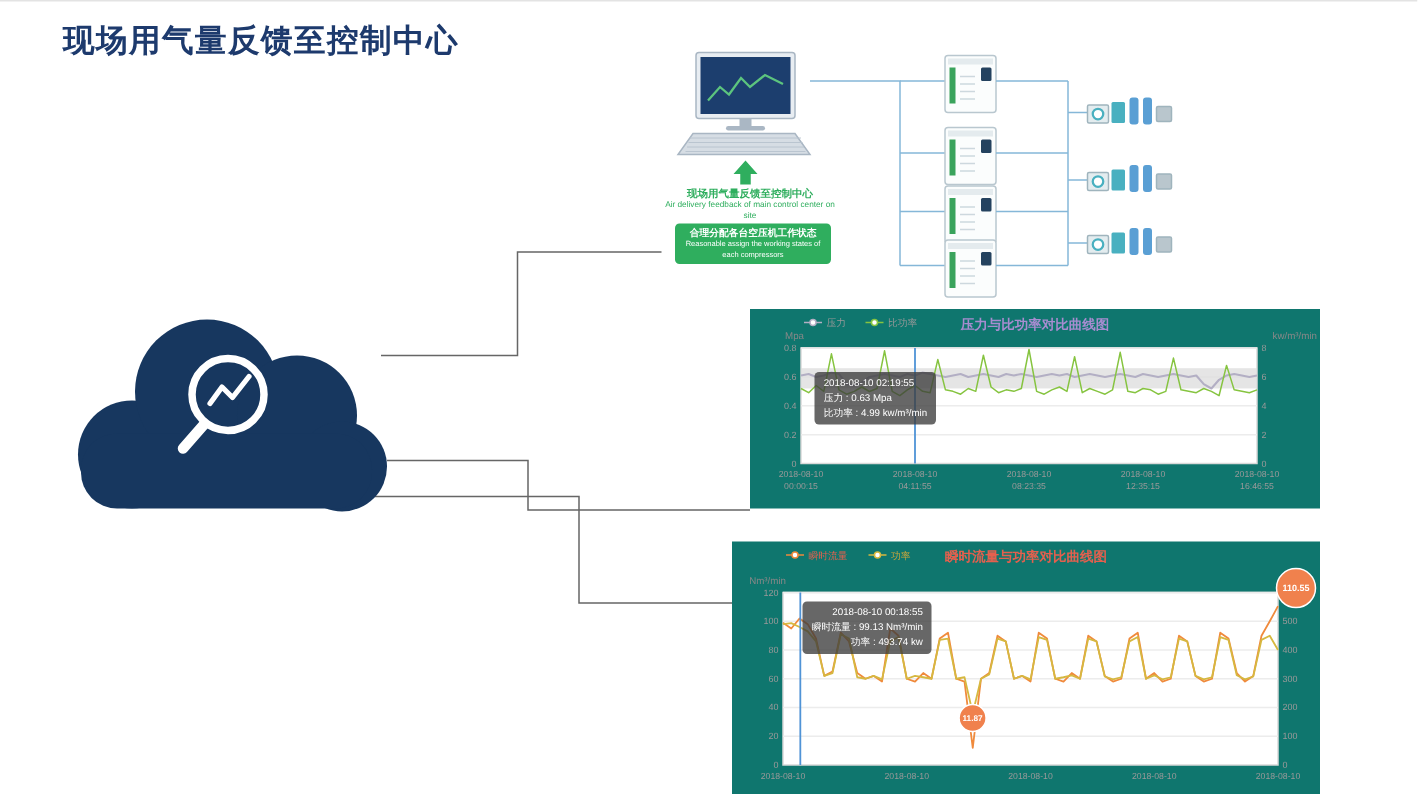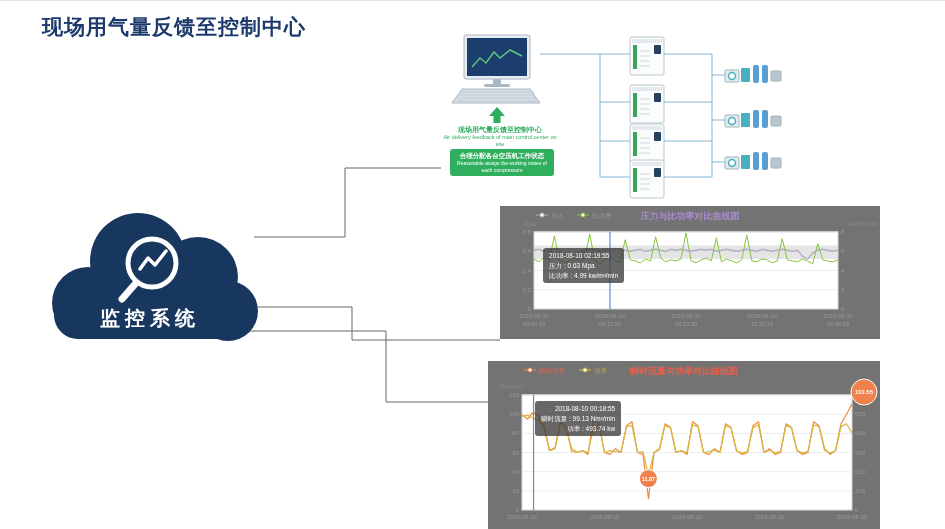--- a/index.html
+++ b/index.html
@@ -13,21 +13,21 @@
   .cloud-label{position:absolute;left:0;top:114px;width:100%;text-align:center;color:#fff;
                font-size:20px;font-weight:bold;letter-spacing:5px;}
   .diagram{position:absolute;left:440px;top:26px;width:400px;height:187px;}
   .diagram svg{position:absolute;left:0;top:0;}
   .diag-feedback{position:absolute;left:0px;top:98px;width:120px;text-align:center;color:#2fae5e;
                  font-size:7px;font-weight:bold;line-height:1.3;}
   .diag-feedback .en{font-size:5.5px;font-weight:normal;}
   .diag-assign{position:absolute;left:10px;top:122px;width:100px;background:#2fae5e;color:#fff;
                text-align:center;border-radius:3px;padding:3px 2px;font-size:6.5px;font-weight:bold;line-height:1.3;}
   .diag-assign .en{font-size:5px;font-weight:normal;}
-  .chart{position:absolute;background:#737373;overflow:visible;}
+  .chart{position:absolute;background:#0f766e;overflow:visible;}
   #chart1{left:500px;top:205px;width:380px;height:133px;}
   #chart2{left:488px;top:360px;width:392px;height:169px;text-align:right;}
   .tip{position:absolute;background:rgba(60,60,60,.78);color:#fff;font-size:6.5px;line-height:1.5;
        padding:3px 6px;border-radius:3px;white-space:nowrap;pointer-events:none;z-index:5;}
 </style>
 </head>
 <body>
 
 <div class="stage">
 
@@ -47,21 +47,20 @@
         <circle cx="168" cy="86" r="40"></circle>
         <circle cx="198" cy="120" r="30"></circle>
         <rect x="24" y="98" width="194" height="50" rx="24"></rect>
       </g>
       <g stroke="#ffffff" fill="none" stroke-linecap="round">
         <circle cx="122" cy="72" r="24" stroke-width="5"></circle>
         <polyline points="110,78 118,67 125,74 136,60" stroke-width="3.5" stroke-linejoin="round"></polyline>
         <line x1="106" y1="92" x2="92" y2="108" stroke-width="7"></line>
       </g>
     </svg>
-    <div class="cloud-label">监控系统</div>
   </div>
 
   <div class="diagram">
     <svg id="diagram-svg" viewBox="0 0 400 187" width="400" height="187">
         <rect x="24" y="8" width="66" height="44" rx="2" fill="#e8edf2" stroke="#a9b6c3"></rect>
         <rect x="27" y="11" width="60" height="38" fill="#1c3e6e"></rect>
         <polyline points="32,40 40,31 46,36 54,25 60,31 70,23 82,29" fill="none" stroke="#5cc47e" stroke-width="1.5"></polyline>
         <rect x="53" y="52" width="8" height="5" fill="#aab7c4"></rect>
         <rect x="44" y="57" width="26" height="3" rx="1.5" fill="#aab7c4"></rect>
         <polygon points="22,62 90,62 100,76 12,76" fill="#d6dde4" stroke="#a9b6c3"></polygon>

